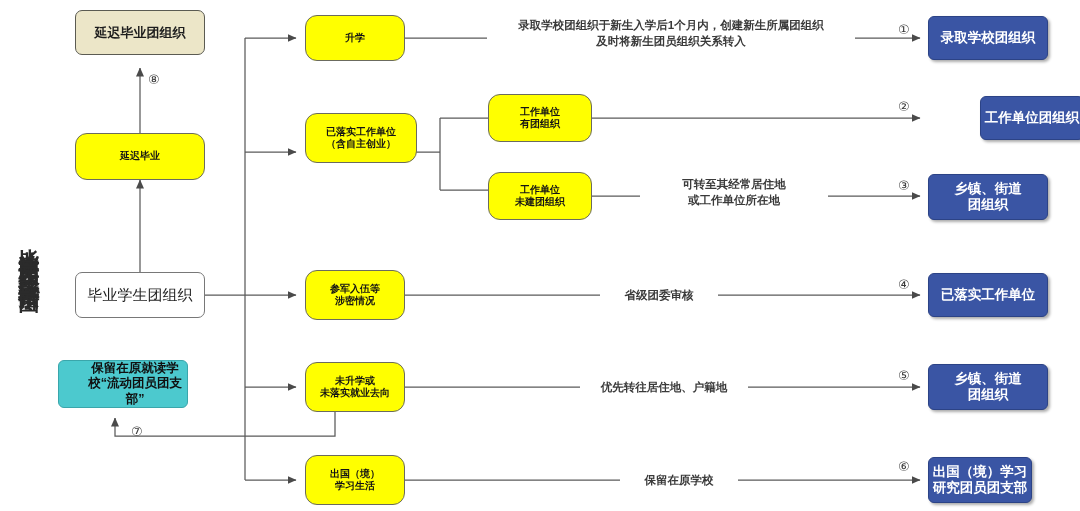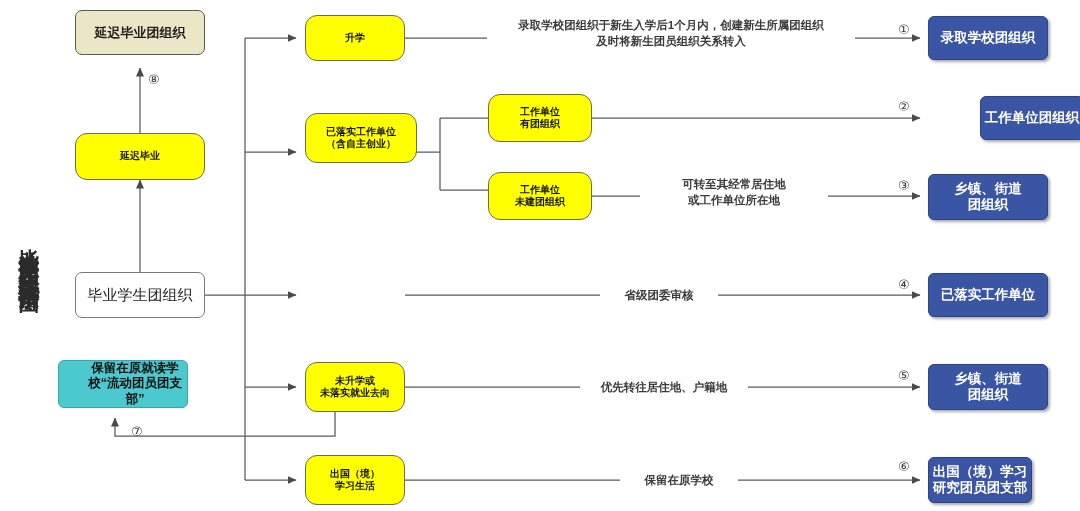--- a/index.html
+++ b/index.html
@@ -112,20 +112,22 @@
 
   <div class="node n-yellow" style="left:305px;top:113px;width:112px;height:50px;">已落实工作单位
 （含自主创业）</div>
 
   <div class="node n-yellow" style="left:488px;top:94px;width:104px;height:48px;">工作单位
 有团组织</div>
 
   <div class="node n-yellow" style="left:488px;top:172px;width:104px;height:48px;">工作单位
 未建团组织</div>
 
+  <div class="node n-yellow" style="left:305px;top:270px;width:100px;height:50px;">参军入伍等
+涉密情况</div>
 
   <div class="node n-yellow" style="left:305px;top:455px;width:100px;height:50px;">出国（境）
 学习生活</div>
 
   <div class="node n-yellow" style="left:305px;top:362px;width:100px;height:50px;">未升学或
 未落实就业去向</div>
 
   <div class="node n-blue" style="left:928px;top:16px;width:120px;height:44px;">录取学校团组织</div>
 
   <div class="node n-blue" style="left:980px;top:96px;width:104px;height:44px;">工作单位团组织</div>

